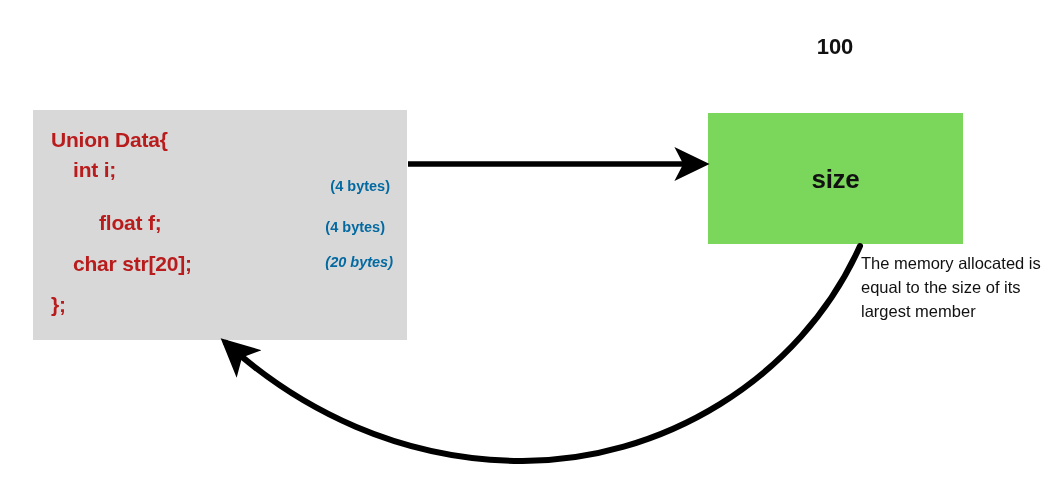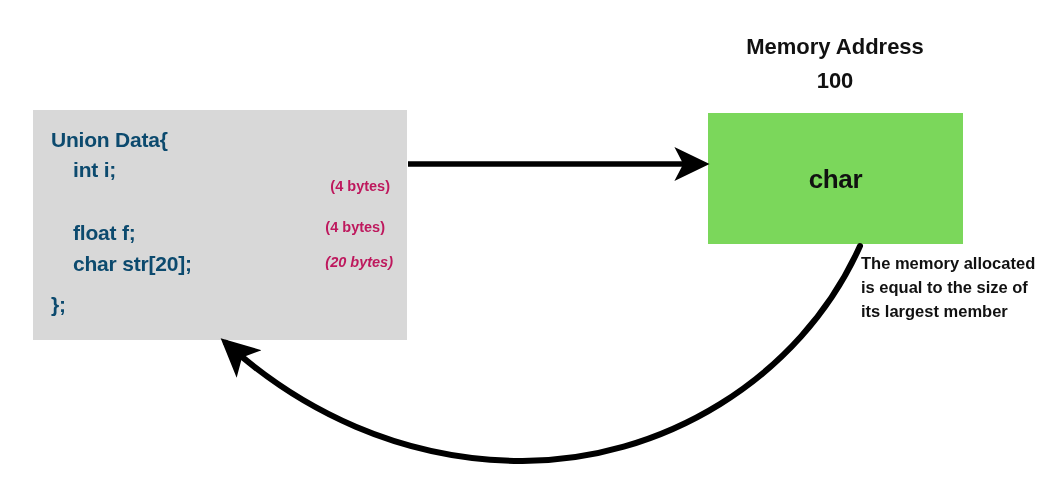--- a/index.html
+++ b/index.html
@@ -26,38 +26,38 @@
     top: 110px;
     width: 374px;
     height: 230px;
     background: #d8d8d8;
   }
   .code-line {
     position: absolute;
     left: 18px;
     font-size: 21px;
     font-weight: bold;
-    color: #0c4a6e;
+    color: #b91c1c;
     white-space: pre;
     letter-spacing: -0.2px;
   }
   .code-line.indent {
     left: 40px;
   }
   #code-l0 { top: 18px; }
   #code-l1 { top: 48px; }
-  #code-l2 { top: 111px; }
+  #code-l2 { top: 101px; margin-left: 26px; }
   #code-l3 { top: 142px; }
   #code-l4 { top: 183px; }
 
   .byte-label {
     position: absolute;
     font-size: 14.5px;
     font-weight: bold;
-    color: #be185d;
+    color: #0369a1;
     white-space: pre;
     text-align: center;
   }
   #byte-0 { top: 68px; right: 17px; }
   #byte-1 { top: 109px; right: 22px; }
   #byte-2 { top: 144px; right: 14px; font-style: italic; }
 
   
   #memory-header {
     position: absolute;
@@ -93,21 +93,21 @@
     letter-spacing: -0.3px;
   }
 
   
   #annotation {
     position: absolute;
     left: 861px;
     top: 251px;
     width: 185px;
     font-size: 16.5px;
-    font-weight: bold;
+    font-weight: normal;
     color: #111111;
     line-height: 24px;
   }
 
   
   #arrows {
     position: absolute;
     left: 0;
     top: 0;
     width: 1050px;
@@ -126,26 +126,25 @@
     <div class="code-line indent" id="code-l2">float f;</div>
     <div class="code-line indent" id="code-l3">char str[20];</div>
     <div class="code-line" id="code-l4">};</div>
 
     <div class="byte-label" id="byte-0">(4 bytes)</div>
     <div class="byte-label" id="byte-1">(4 bytes)</div>
     <div class="byte-label" id="byte-2">(20 bytes)</div>
   </div>
 
   <div id="memory-header">
-    <div>Memory Address</div>
     <div>100</div>
   </div>
 
   <div id="memory-box">
-    <div class="mem-line">char</div>
+    <div class="mem-line">size</div>
   </div>
 
   <div id="annotation">The memory allocated is equal to the size of its largest member</div>
 
   <svg id="arrows" viewBox="0 0 1050 500">
     <defs>
       <marker id="head-right" markerWidth="7" markerHeight="7" refX="5.2" refY="3.5" orient="auto" markerUnits="strokeWidth">
         <path d="M0,0.4 L6.4,3.5 L0,6.6 L1.6,3.5 Z" fill="#000000"></path>
       </marker>
       <marker id="head-curve" markerWidth="7" markerHeight="7" refX="5.2" refY="3.5" orient="auto" markerUnits="strokeWidth">

